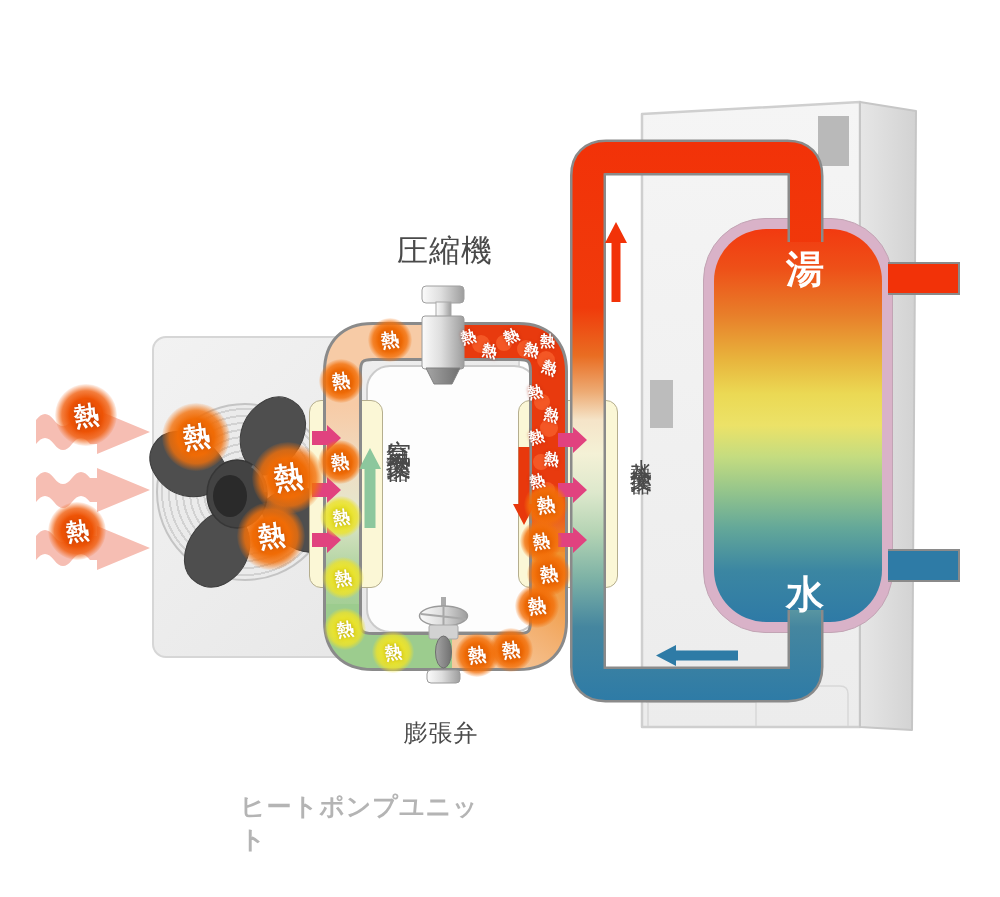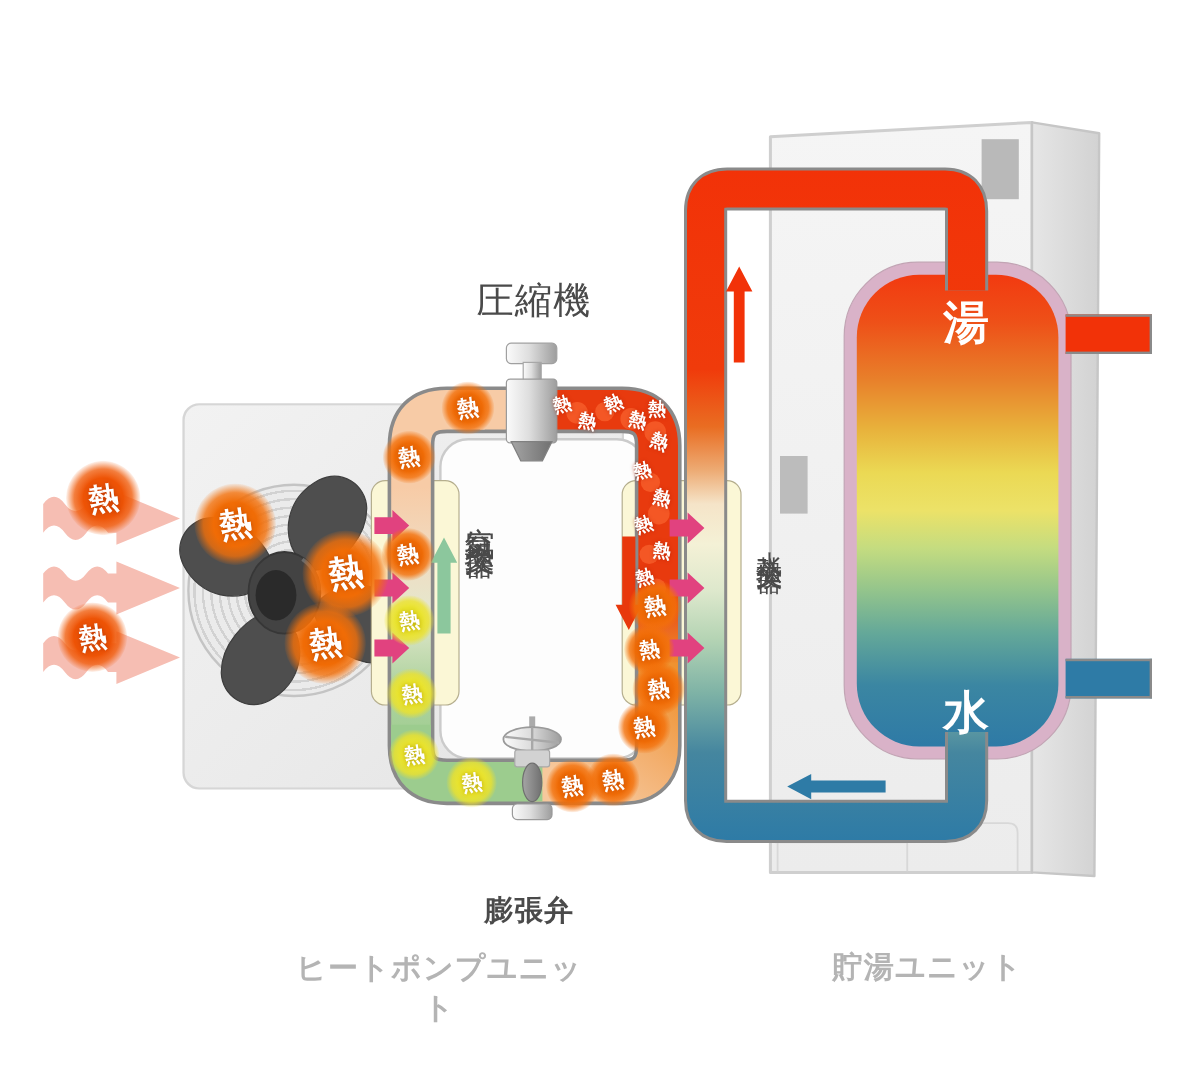--- a/index.html
+++ b/index.html
@@ -31,25 +31,25 @@
       #f23a10 0%, #ee5018 10%, #e87f2a 22%, #e8b33c 33%, #ebd954 42%,
       #ece268 50%, #c4dc80 58%, #93c48c 67%, #64a899 76%, #3b86a2 87%, #2e7aa6 100%);}
   
   .pipe-out{border:2.5px solid #8a8a8a;border-left:none;}
   .pipe-hot-out{left:888px;top:262px;width:72px;height:33px;background:#f23208;}
   .pipe-cold-in{left:888px;top:549px;width:72px;height:33px;background:#2e7ba6;}
 
   
   .jp{color:#4a4a4a;}
   .lbl-compressor{left:385px;top:230px;width:120px;text-align:center;font-size:31px;letter-spacing:1px;}
-  .lbl-valve{left:381px;top:743px;width:120px;text-align:center;font-size:24px;letter-spacing:1px;font-weight:bold;}
+  .lbl-valve{left:381px;top:717px;width:120px;text-align:center;font-size:24px;letter-spacing:1px;}
   .v-label{writing-mode:vertical-rl;text-orientation:upright;letter-spacing:4px;}
   .lbl-airhx{left:383px;top:419px;height:176px;font-size:25px;}
   .lbl-waterhx{left:626px;top:441px;height:130px;font-size:22px;}
-  .unit-title{color:#b4b4b4;font-weight:bold;font-size:25px;letter-spacing:1px;text-align:center;}
+  .unit-title{color:#b4b4b4;font-weight:bold;font-size:25px;letter-spacing:1px;text-align:left;}
   .lbl-hpunit{left:240px;top:790px;width:252px;}
   .lbl-tankunit{left:690px;top:789px;width:166px;}
   .tank-word{width:60px;text-align:center;font-size:38px;font-weight:bold;color:#fff;}
   .tank-hot{left:775px;top:244px;}
   .tank-cold{left:775px;top:569px;}
 
   
   .badge{position:absolute;display:flex;align-items:center;justify-content:center;
     border-radius:50%;color:#fff;font-weight:bold;pointer-events:none;}
   .badge>span{transform:rotate(-8deg);}
@@ -296,15 +296,14 @@
       <span class="dense" style="left: 530px; top: 472px; transform: rotate(-14deg);">熱</span>
     </div>
 
   <div class="abs jp lbl-compressor">圧縮機</div>
   <div class="abs jp lbl-valve">膨張弁</div>
   <div class="abs jp v-label lbl-airhx">空気熱交換器</div>
   <div class="abs jp v-label lbl-waterhx">水熱交換器</div>
   <div class="abs tank-word tank-hot">湯</div>
   <div class="abs tank-word tank-cold">水</div>
   <div class="abs unit-title lbl-hpunit">ヒートポンプユニット</div>
-  <div class="abs unit-title lbl-tankunit">貯湯ユニット</div>
 
 </div>
 
 </body></html>

